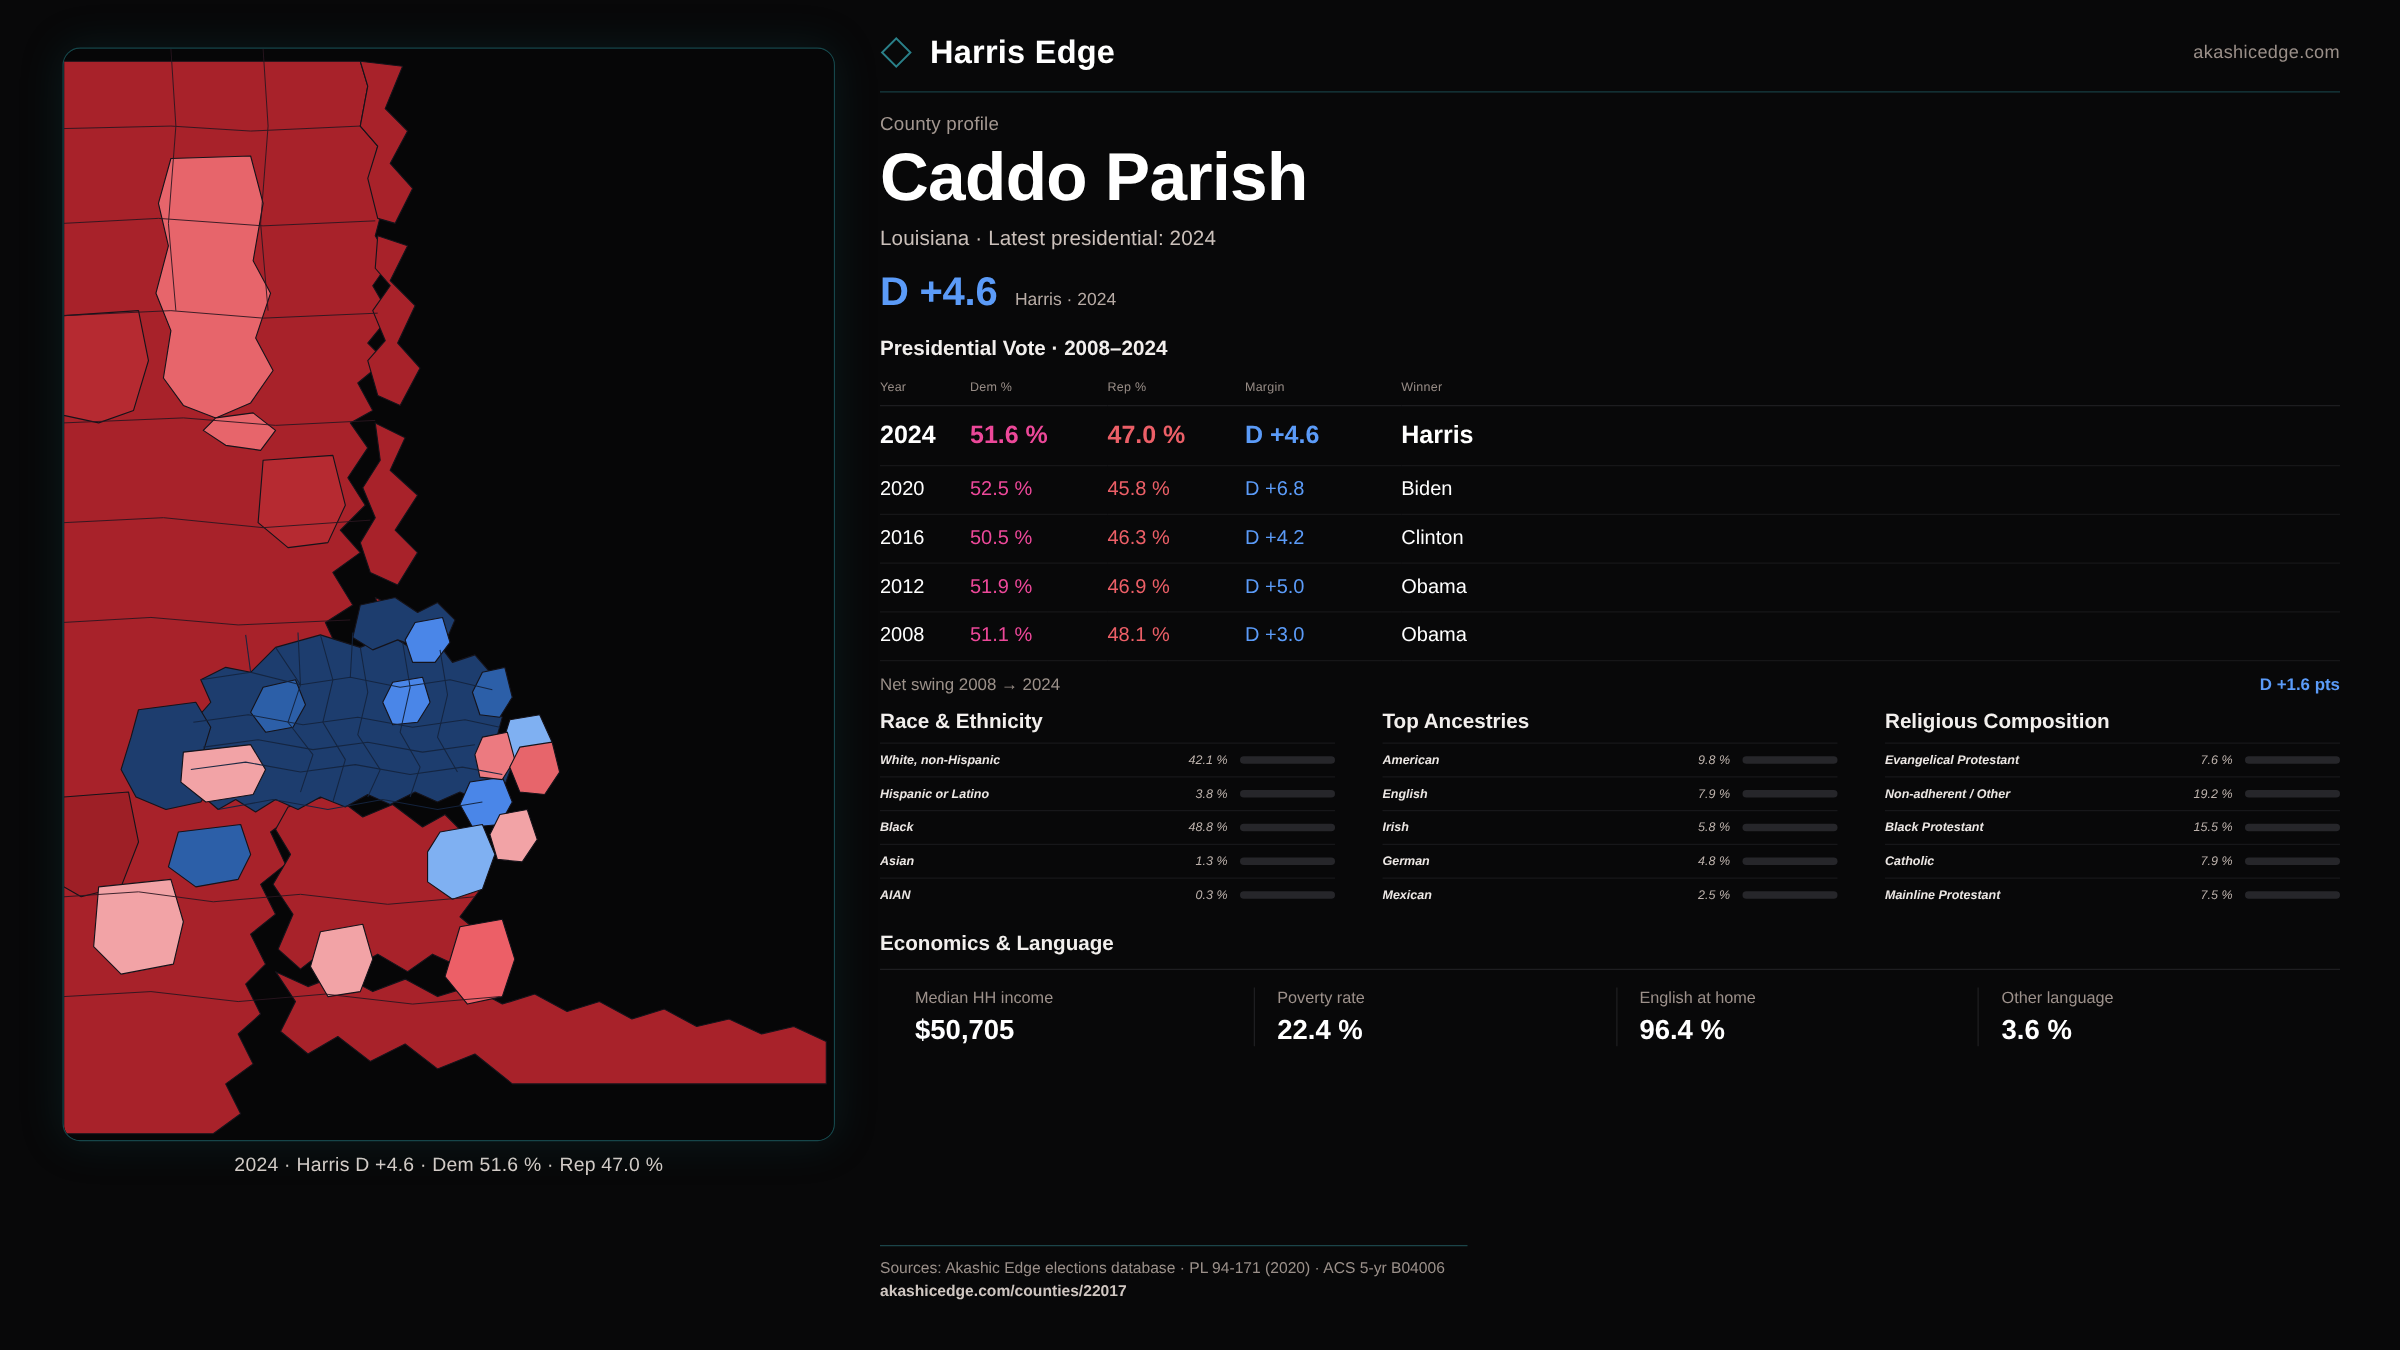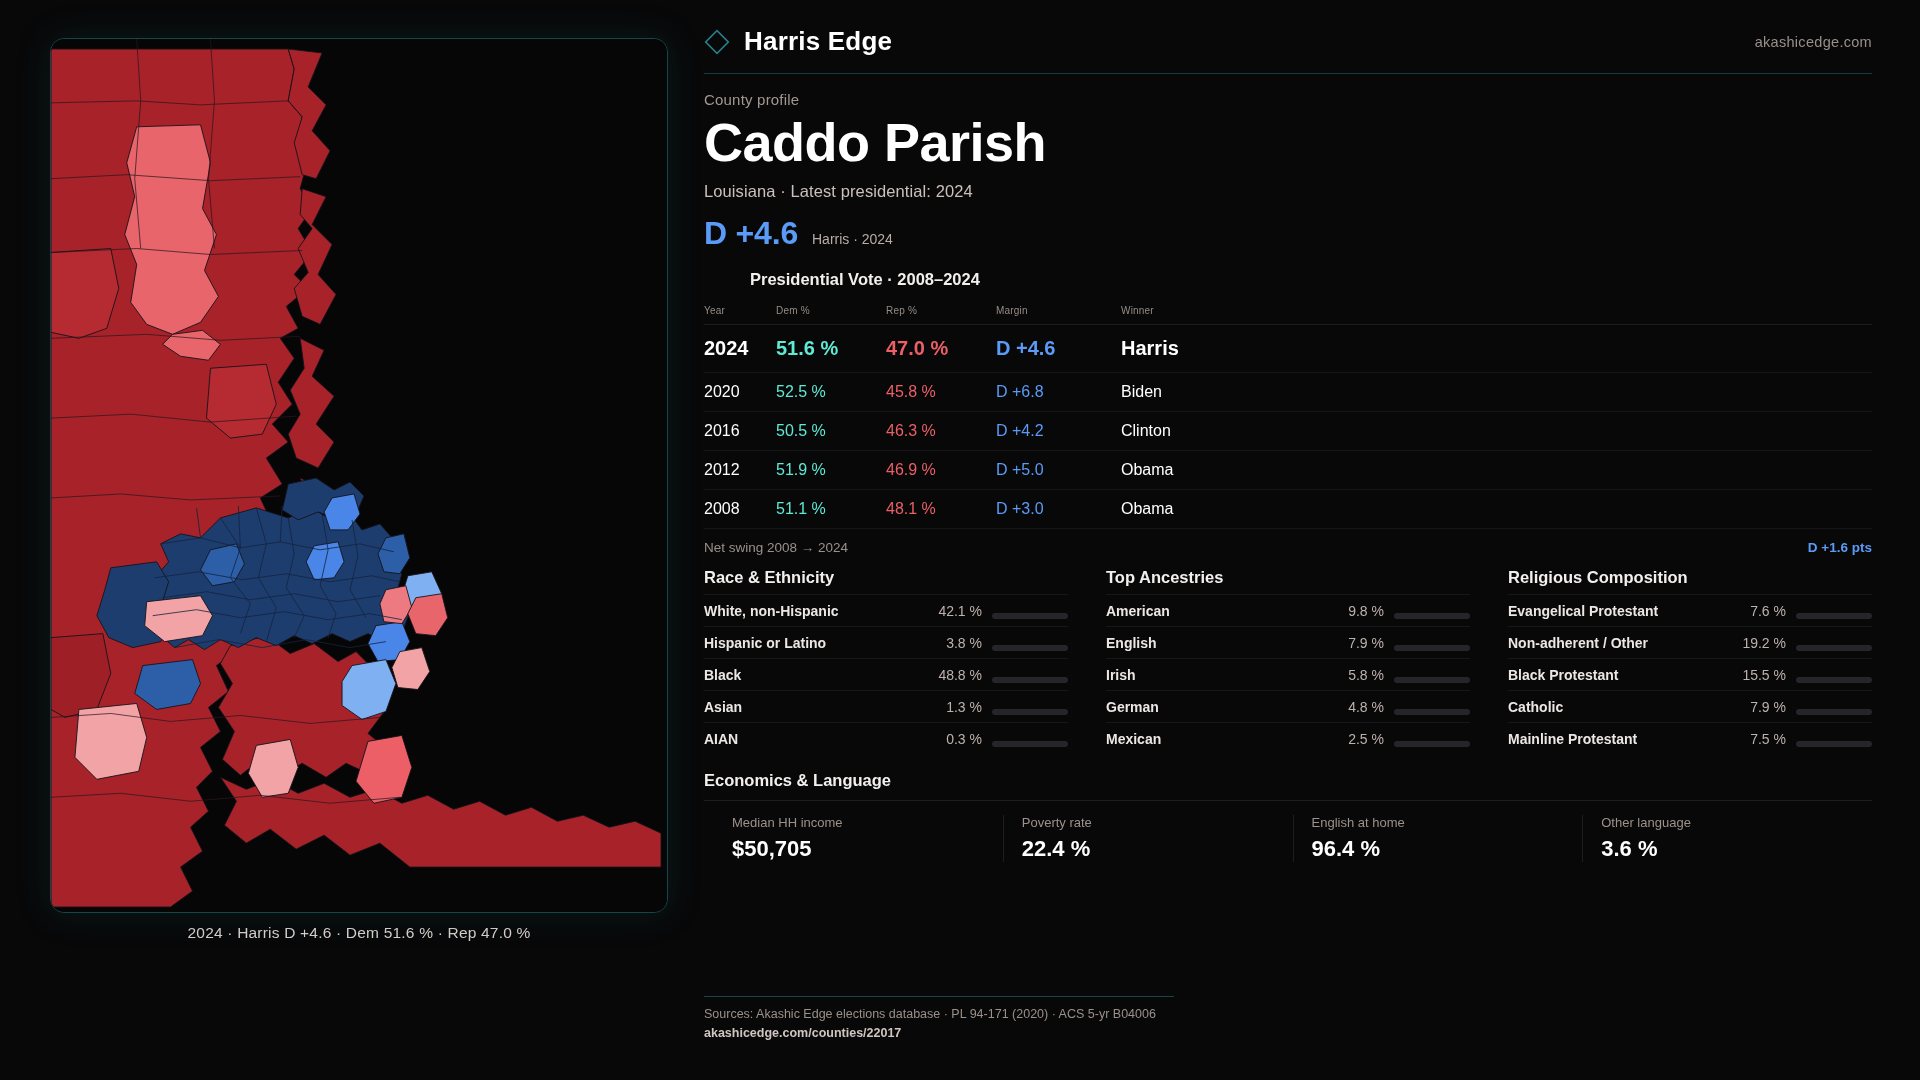--- a/index.html
+++ b/index.html
@@ -48,46 +48,46 @@
   .rule-teal { height: 1px; background: #163d42; margin: 16px 0 0 0; }
 
   .eyebrow { font-size: 15px; color: #a39790; margin-top: 17px; letter-spacing: .2px; }
   .county-title { font-size: 54px; font-weight: 700; color: #fff; line-height: 1.12; margin-top: 4px; letter-spacing: -.5px;}
   .subline { font-size: 16.5px; color: #cbc0ba; margin-top: 10px; letter-spacing: .1px; }
 
   .margin-row { display: flex; align-items: baseline; gap: 14px; margin-top: 14px; }
   .margin-big { font-size: 32px; font-weight: 700; color: #5b9bf8; letter-spacing: -.2px; }
   .margin-small { font-size: 14px; color: #b8aca6; }
 
-  .sec-head { font-size: 16.5px; font-weight: 700; color: #f2efed; margin-top: 18px; margin-left: 46px; }
+  .sec-head { font-size: 16.5px; font-weight: 700; color: #f2efed; margin-top: 18px; }
 
   table.votes { width: 100%; border-collapse: collapse; margin-top: 9px; }
   table.votes th {
     text-align: left; font-size: 10px; font-weight: 400; color: #968b85;
     padding: 7px 0 8px 0; border-bottom: 1px solid #1d1d20; letter-spacing: .2px;
   }
   table.votes td { padding: 10px 0; border-bottom: 1px solid #161618; font-size: 16px; }
   table.votes tr.latest td { font-size: 20px; font-weight: 700; padding: 12px 0; }
   .c-year { color: #ffffff; width: 72px; }
-  .c-dem { color: #5eead4; width: 110px; }
+  .c-dem { color: #ec4899; width: 110px; }
   .c-rep { color: #ec5f67; width: 110px; }
   .c-mar { color: #5b9bf8; width: 125px; }
   .c-win { color: #ffffff; }
   table.votes tr.latest .c-year { color: #fff; }
 
   .swing-row { display: flex; justify-content: space-between; align-items: baseline; margin-top: 11px; }
   .swing-label { font-size: 13.5px; color: #9b9089; }
   .swing-val { font-size: 13.5px; color: #5b9bf8; font-weight: 700; }
 
   .tri { display: flex; gap: 38px; margin-top: 13px; }
   .tri-col { flex: 1; min-width: 0; }
   .tri-head { font-size: 16.5px; font-weight: 700; color: #f2efed; margin-bottom: 7px; }
   .brow {
-    display: flex; align-items: flex-end; gap: 10px;
-    padding: 7.5px 0; border-top: 1px solid #17171a; font-size: 14px;
+    display: flex; align-items: center; gap: 10px;
+    padding: 7.5px 0; border-top: 1px solid #17171a; font-size: 10px; font-style: italic;
   }
   .brow:first-of-type { border-top: none; }
   .brow .lbl { flex: 1; color: #ece7e4; font-weight: 600; white-space: nowrap; overflow: hidden; text-overflow: ellipsis;}
   .brow .val { width: 52px; text-align: right; color: #bdb2ac; font-weight: 400; }
   .brow .track {
     width: 76px; flex: 0 0 76px; height: 6px; border-radius: 3px; background: #26262a; overflow: hidden;
   }
   .brow .fill { height: 100%; border-radius: 3px; }
 
   .econ-head { font-size: 16.5px; font-weight: 700; color: #f2efed; margin-top: 17px; }

